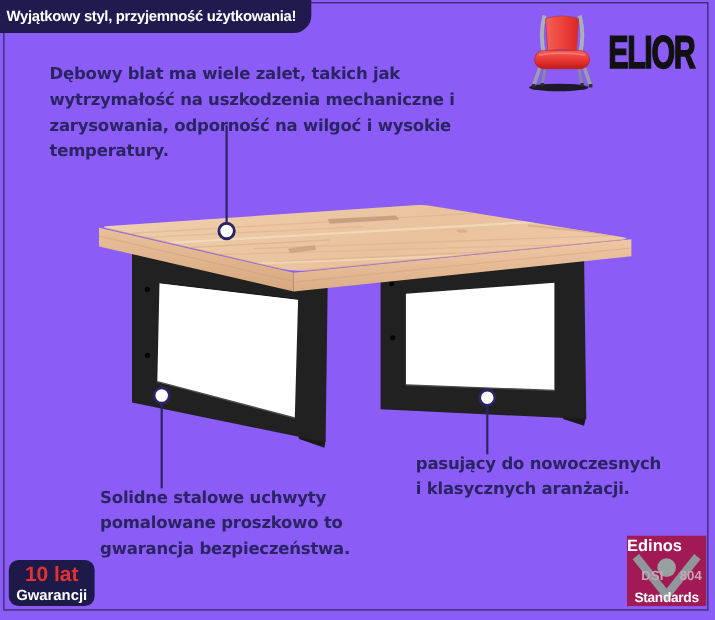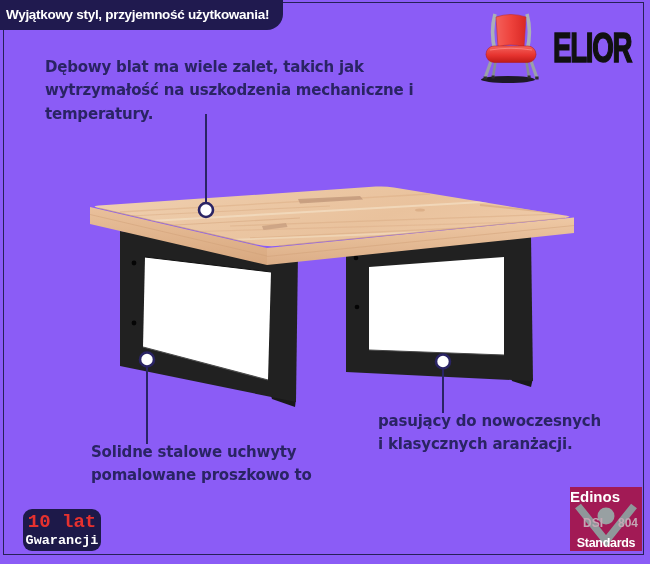--- a/index.html
+++ b/index.html
@@ -20,23 +20,23 @@
          -webkit-text-stroke:1.5px #111;}
   
   .para{position:absolute;color:#2a2464;font-weight:bold;font-size:15px;
         line-height:23.4px;letter-spacing:-0.2px;}
   .para1{left:45px;top:56px;}
   .para2{left:91px;top:441px;}
   .para3{left:378px;top:410px;}
   
   .scene{position:absolute;left:0;top:0;}
   
-  .badge-warranty{position:absolute;left:23px;top:509px;width:78px;height:42px;
+  .badge-warranty{position:absolute;left:8px;top:509px;width:78px;height:42px;
           background:#1d1949;border-radius:9px;text-align:center;z-index:6;
-          font-family:Liberation Mono, monospace;}
+          font-family:Liberation Sans, sans-serif;}
   .bw1{color:#e5312f;font-weight:bold;font-size:19px;line-height:21px;margin-top:3px;}
   .bw2{color:#fff;font-weight:bold;font-size:13.5px;line-height:15px;}
   
   .badge-edinos{position:absolute;left:570px;top:487px;width:72px;height:64px;
           background:#a21a55;z-index:6;font-family:"Liberation Sans",sans-serif;}
   .be-brand{position:absolute;left:0;top:1px;width:100%;text-align:left;
           color:#fff;font-weight:bold;font-size:15px;}
   .be-v{position:absolute;left:0;top:0;}
   .be-left{position:absolute;left:13px;top:29px;color:#c3a7b4;font-weight:bold;font-size:12px;}
   .be-right{position:absolute;right:4px;top:29px;color:#c3a7b4;font-weight:bold;font-size:12px;}
@@ -158,26 +158,28 @@
       <line x1="443" y1="369" x2="443" y2="413" stroke-width="2"></line>
       <circle cx="206" cy="210" r="7" fill="#fff" stroke-width="2.6"></circle>
       <circle cx="147" cy="359.5" r="7" fill="#fff" stroke-width="2.6"></circle>
       <circle cx="443" cy="361.5" r="7" fill="#fff" stroke-width="2.6"></circle>
     </g>
   </svg>
 
   <div class="para para1">
     <div>Dębowy blat ma wiele zalet, takich jak</div>
     <div>wytrzymałość na uszkodzenia mechaniczne i</div>
+    <div>zarysowania, odporność na wilgoć i wysokie</div>
     <div>temperatury.</div>
   </div>
 
   <div class="para para2">
     <div>Solidne stalowe uchwyty</div>
     <div>pomalowane proszkowo to</div>
+    <div>gwarancja bezpieczeństwa.</div>
   </div>
 
   <div class="para para3">
     <div>pasujący do nowoczesnych</div>
     <div>i klasycznych aranżacji.</div>
   </div>
 
   <div class="badge-warranty">
     <div class="bw1">10 lat</div>
     <div class="bw2">Gwarancji</div>

